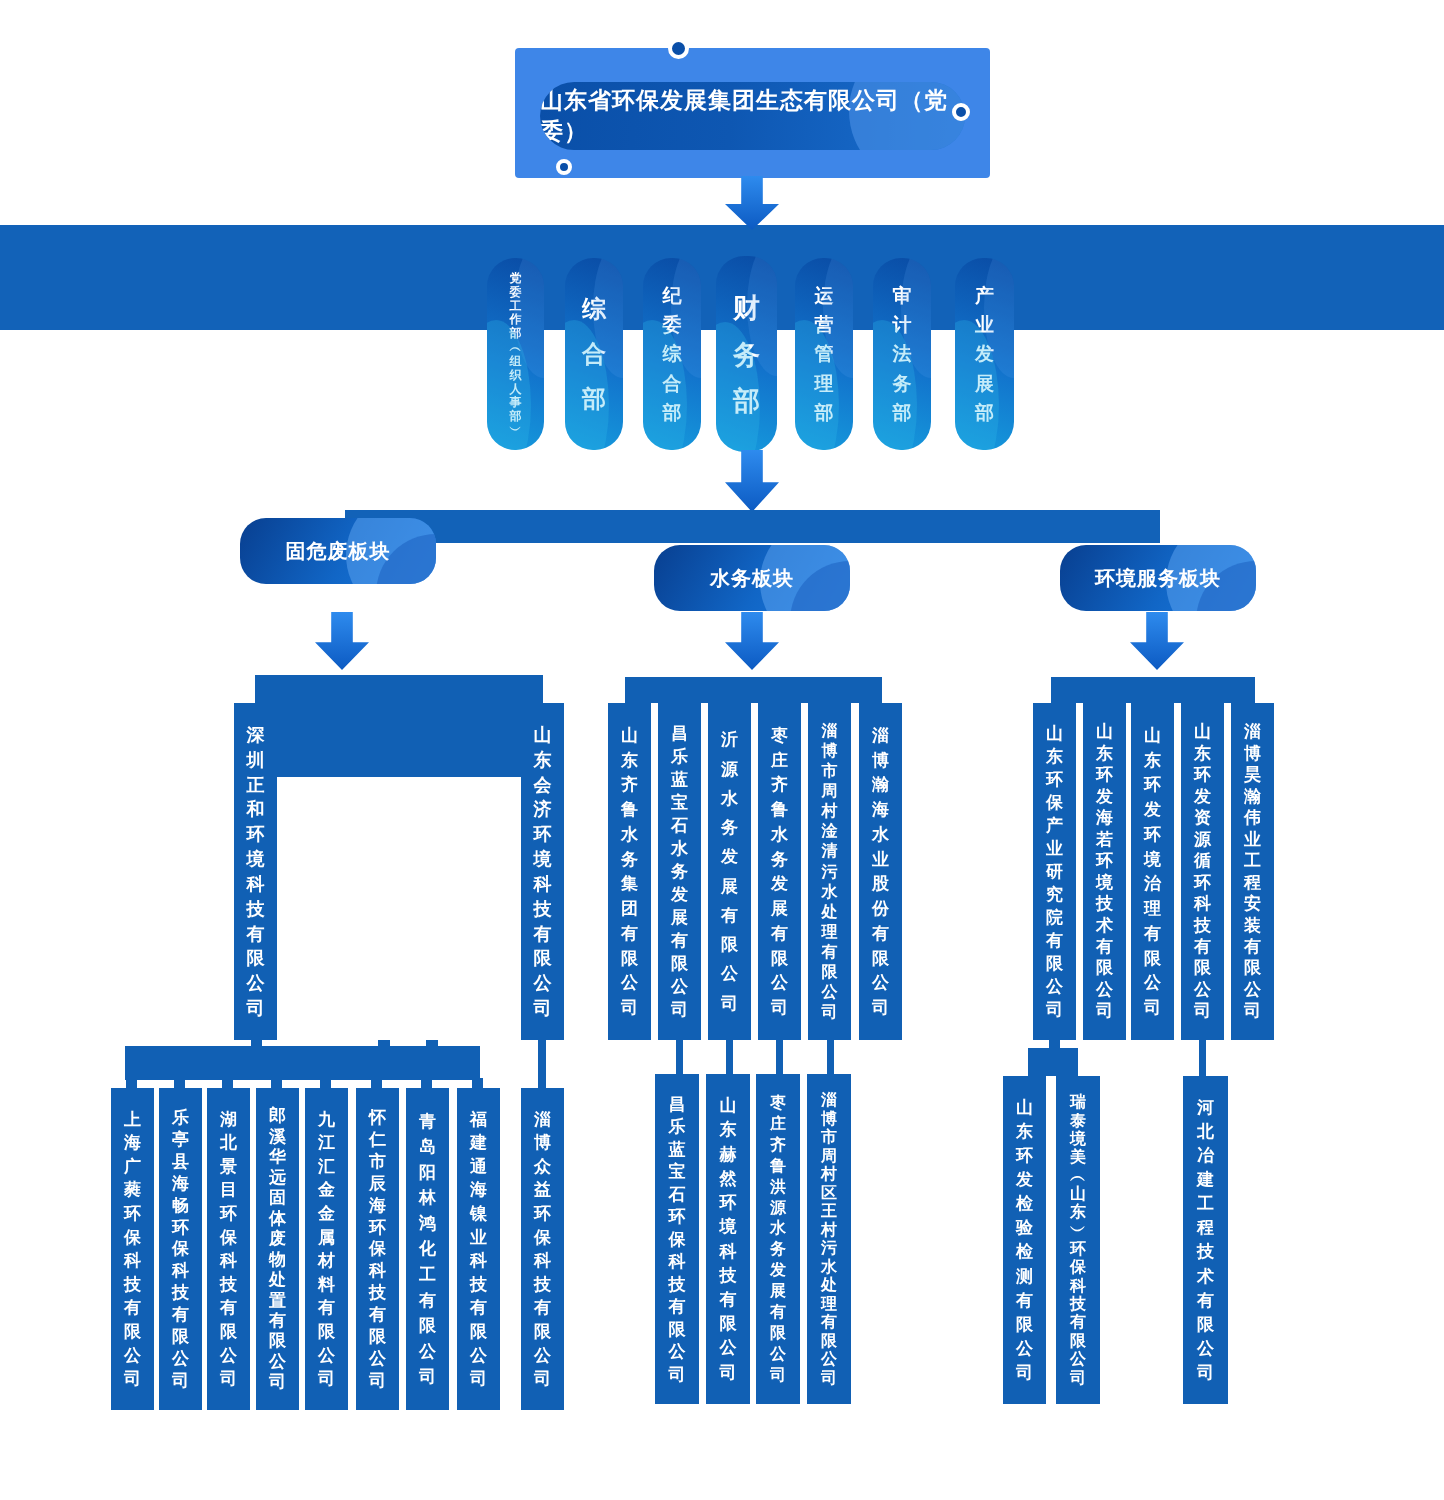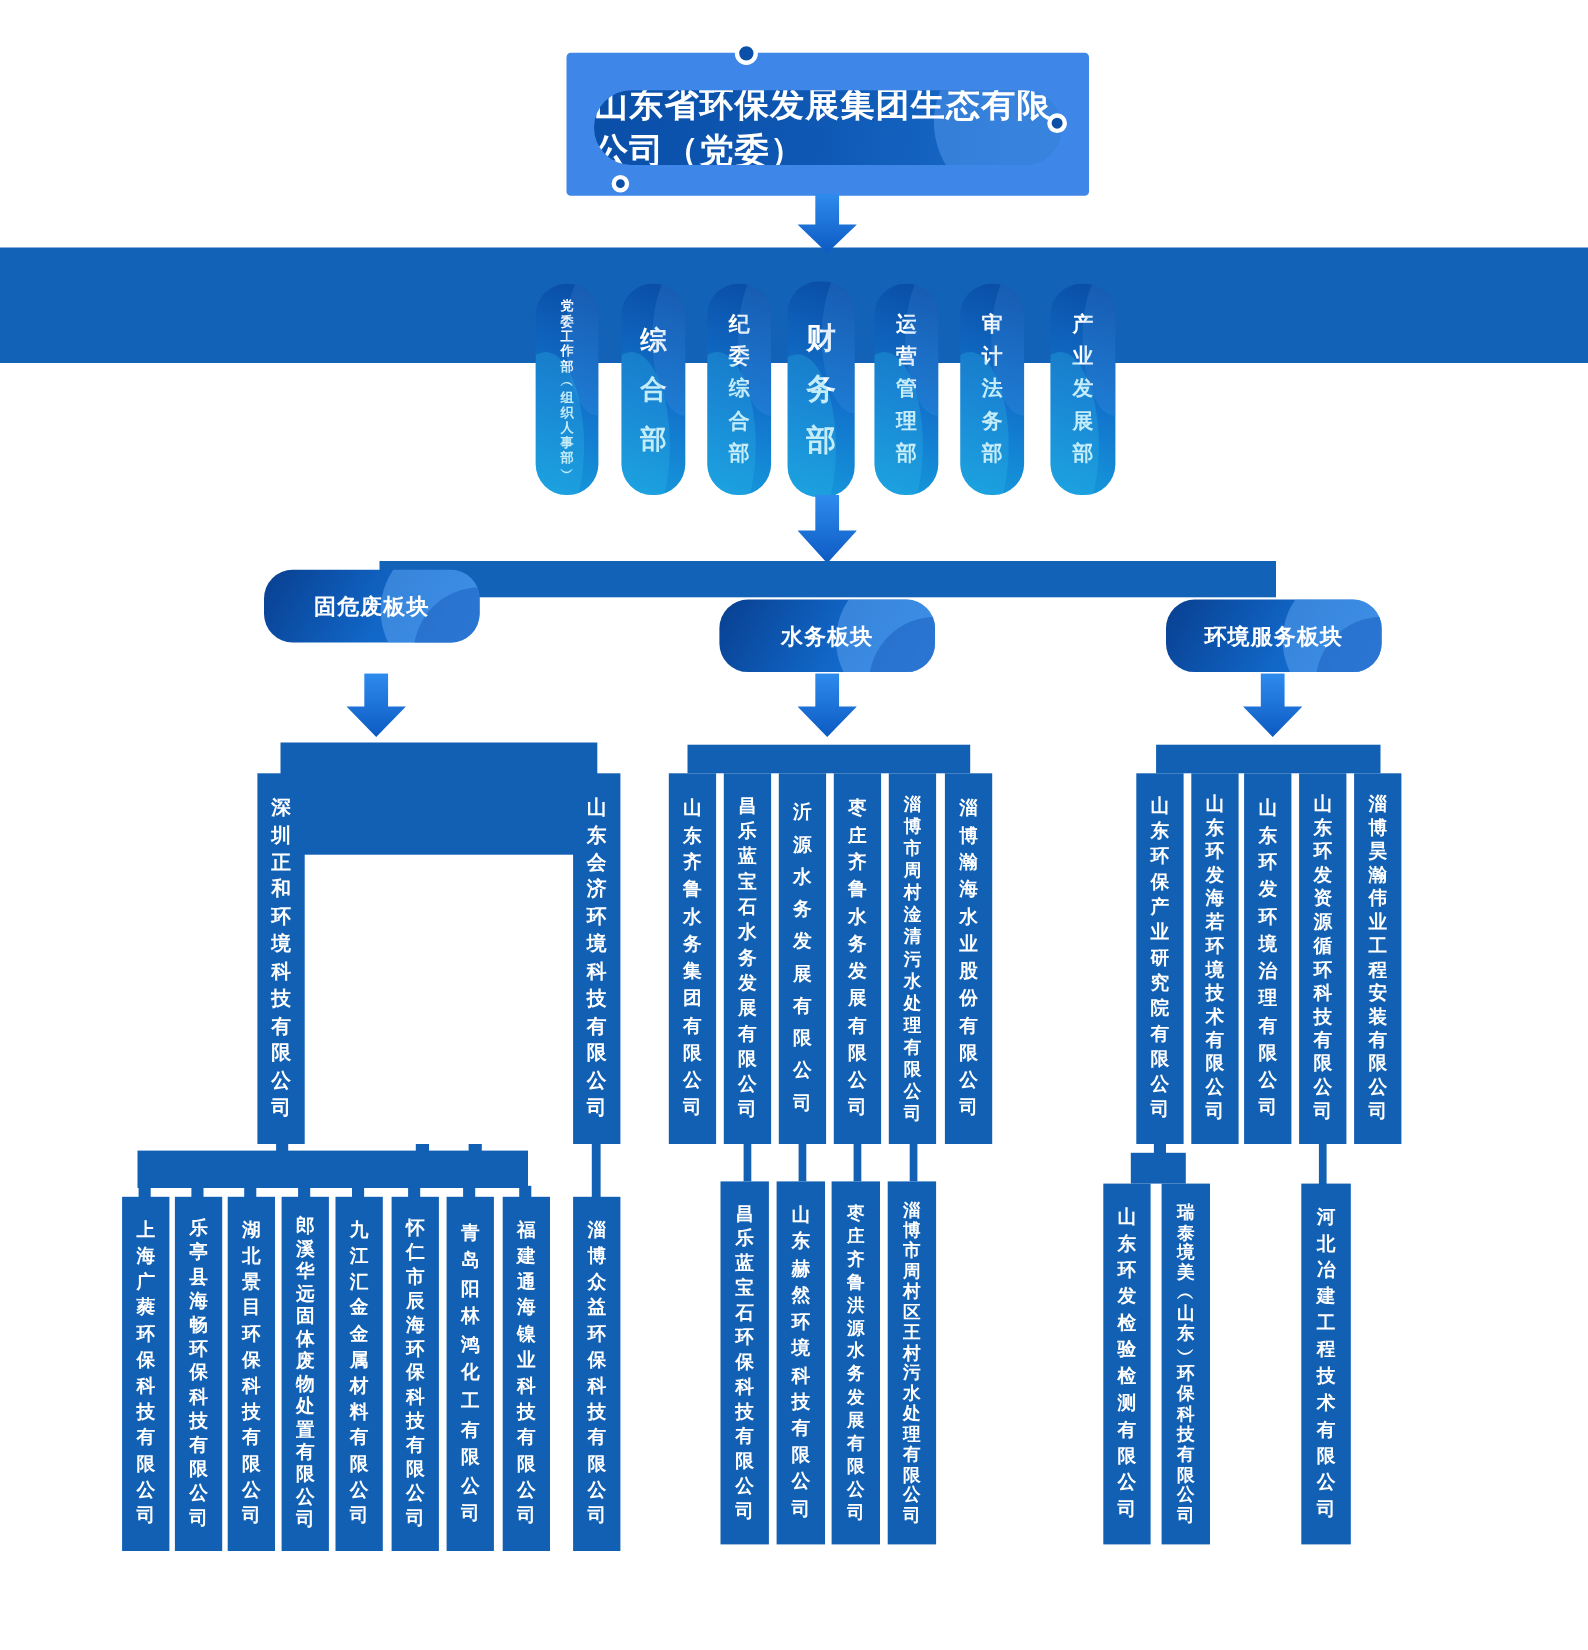--- a/index.html
+++ b/index.html
@@ -61,21 +61,21 @@
   .vch{display:block;line-height:1;}
 </style>
 </head>
 <body>
 
 <div class="stage">
 
   <div class="abs band" style="left:0;top:225px;width:1444px;height:105px;"></div>
 
   <div class="abs header-box" style="left:515px;top:48px;width:475px;height:130px;"></div>
-  <div class="abs header-pill" style="left:540px;top:82px;width:425px;height:68px;font-size:31px;">
+  <div class="abs header-pill" style="left:540px;top:82px;width:425px;height:68px;font-size:23px;">
     <span style="position:relative;z-index:2;">山东省环保发展集团生态有限公司（党委）</span>
   </div>
   <div class="abs ring" style="left:668px;top:38px;width:21px;height:21px;"></div>
   <div class="abs ring" style="left:952px;top:103px;width:18px;height:18px;"></div>
   <div class="abs ring" style="left:556px;top:159px;width:16px;height:16px;"></div>
 
   <div class="abs fat-arrow" style="left:725px;top:176px;width:54px;height:54px;"></div>
 
   <div class="abs pill" style="left:487px;top:258px;width:57px;height:192px;font-size:12px;padding:12px 0;">
       <span class="vch">党</span>

